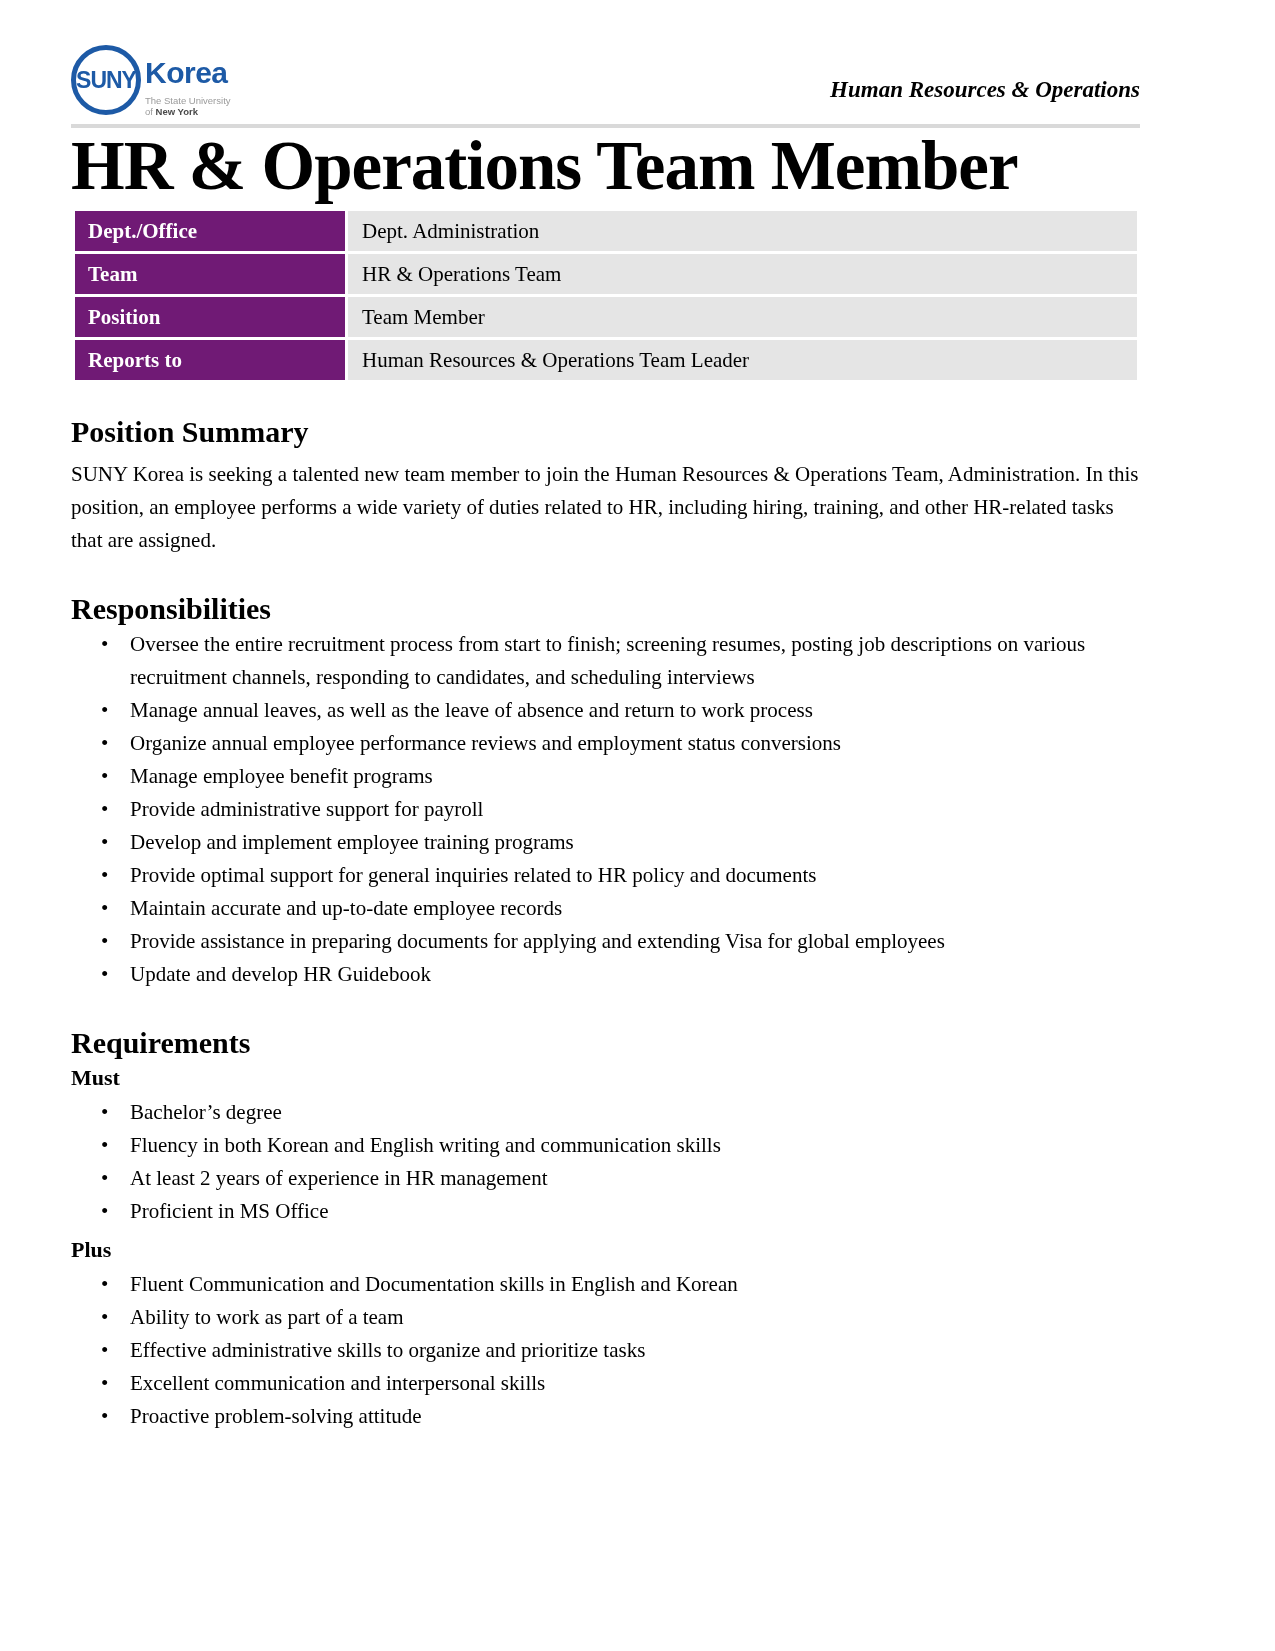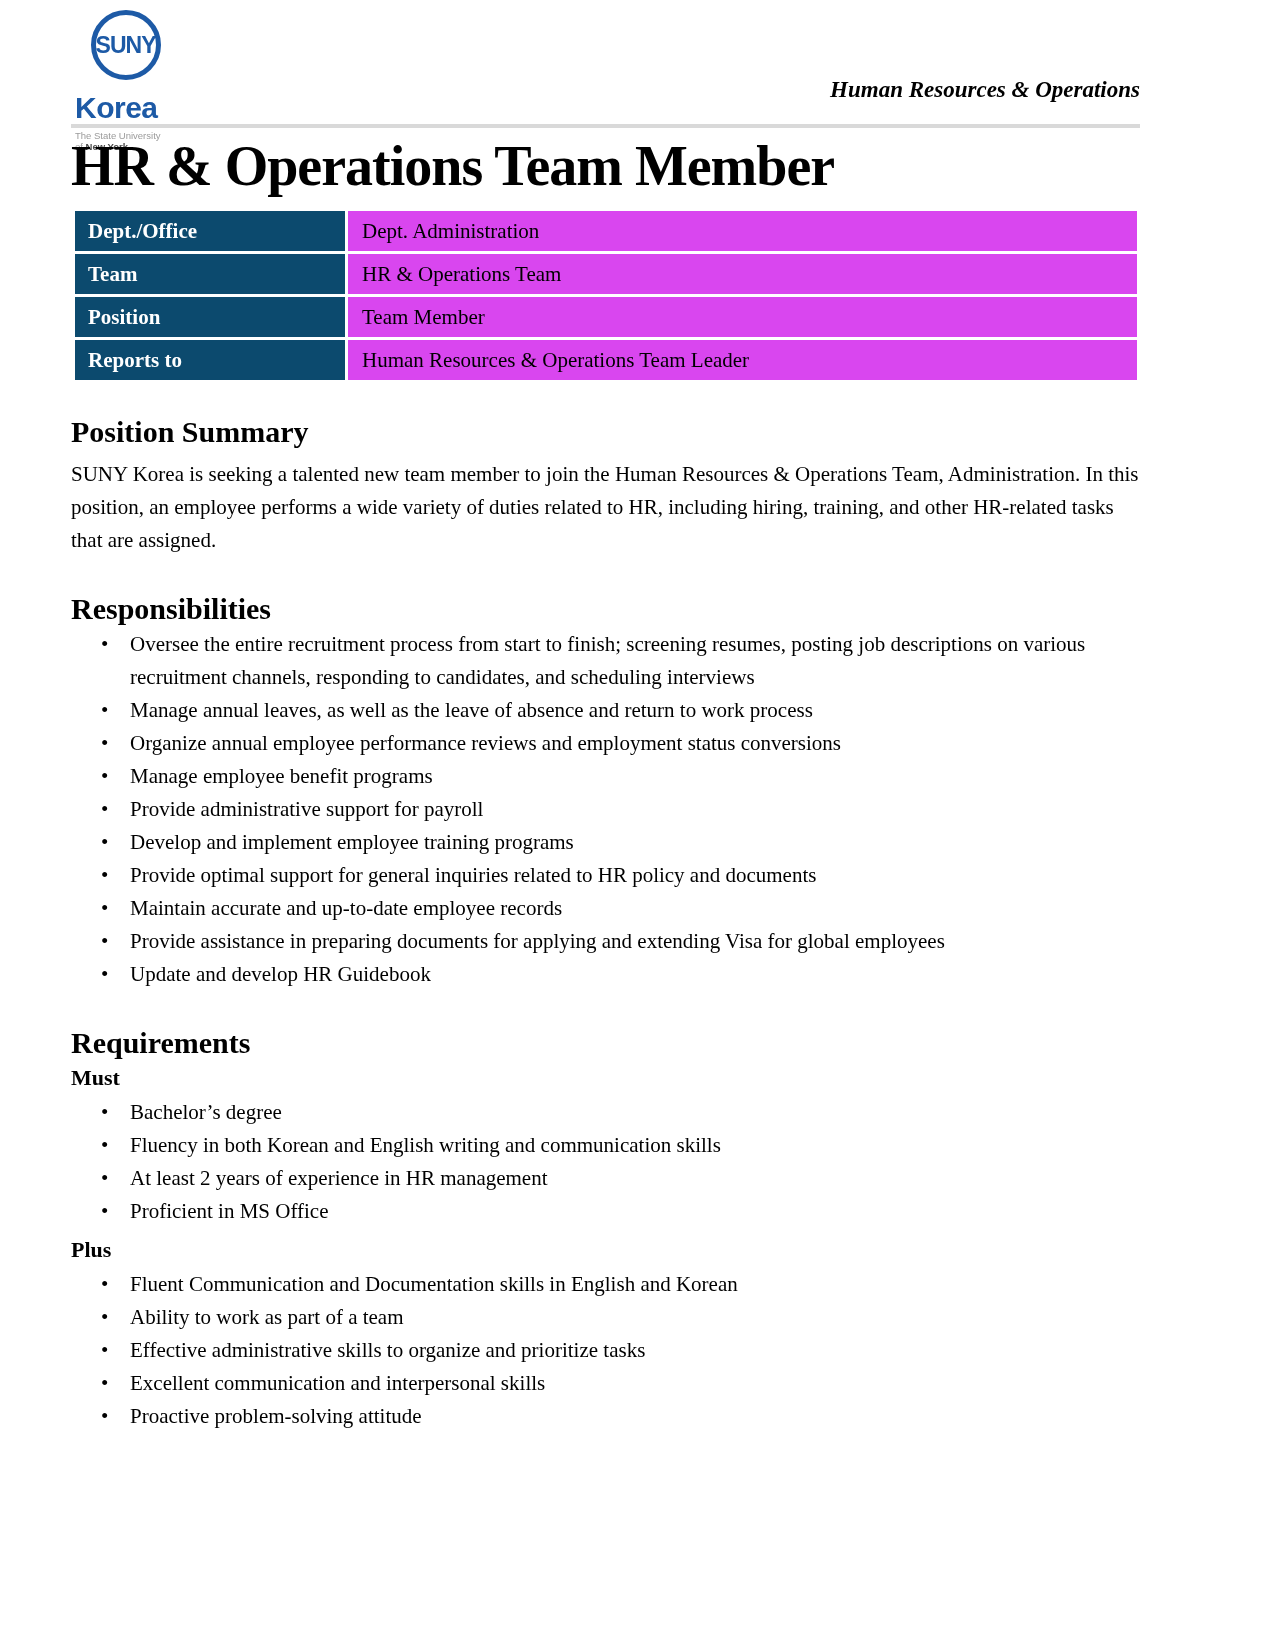--- a/index.html
+++ b/index.html
@@ -20,23 +20,22 @@
 
   
   .header {
     display: flex;
     align-items: center;
     justify-content: space-between;
     height: 74px;
   }
   .logo {
     display: flex;
-    align-items: flex-end;
+    align-items: flex-start;
     font-family: "Liberation Sans", "DejaVu Sans", sans-serif;
-    flex-direction: column;
   }
   .logo-circle {
     width: 70px;
     height: 70px;
     border: 5px solid #1d5aa6;
     border-radius: 50%;
     display: flex;
     align-items: center;
     justify-content: center;
     color: #1d5aa6;
@@ -71,49 +70,49 @@
   
   .rule {
     border: none;
     height: 4px;
     background: #d9d9d9;
     margin-top: 6px;
   }
 
   
   h1.page-title {
-    font-size: 56px;
+    font-size: 69px;
     font-weight: bold;
     line-height: 64px;
     margin-top: 6px;
     letter-spacing: -1px;
   }
 
   
   .info-table {
     margin-top: 13px;
     margin-left: 4px;
     width: 1062px;
     display: grid;
     grid-template-columns: 270px 1fr;
     gap: 3px;
     background: #ffffff;
   }
   .info-label {
-    background: #0c4a6e;
+    background: #701a75;
     color: #ffffff;
     font-weight: bold;
     font-size: 21px;
     height: 40px;
     display: flex;
     align-items: center;
     padding-left: 13px;
   }
   .info-value {
-    background: #d946ef;
+    background: #e5e5e5;
     color: #000000;
     font-size: 21px;
     height: 40px;
     display: flex;
     align-items: center;
     padding-left: 14px;
   }
 
   
   h2.section-heading {

